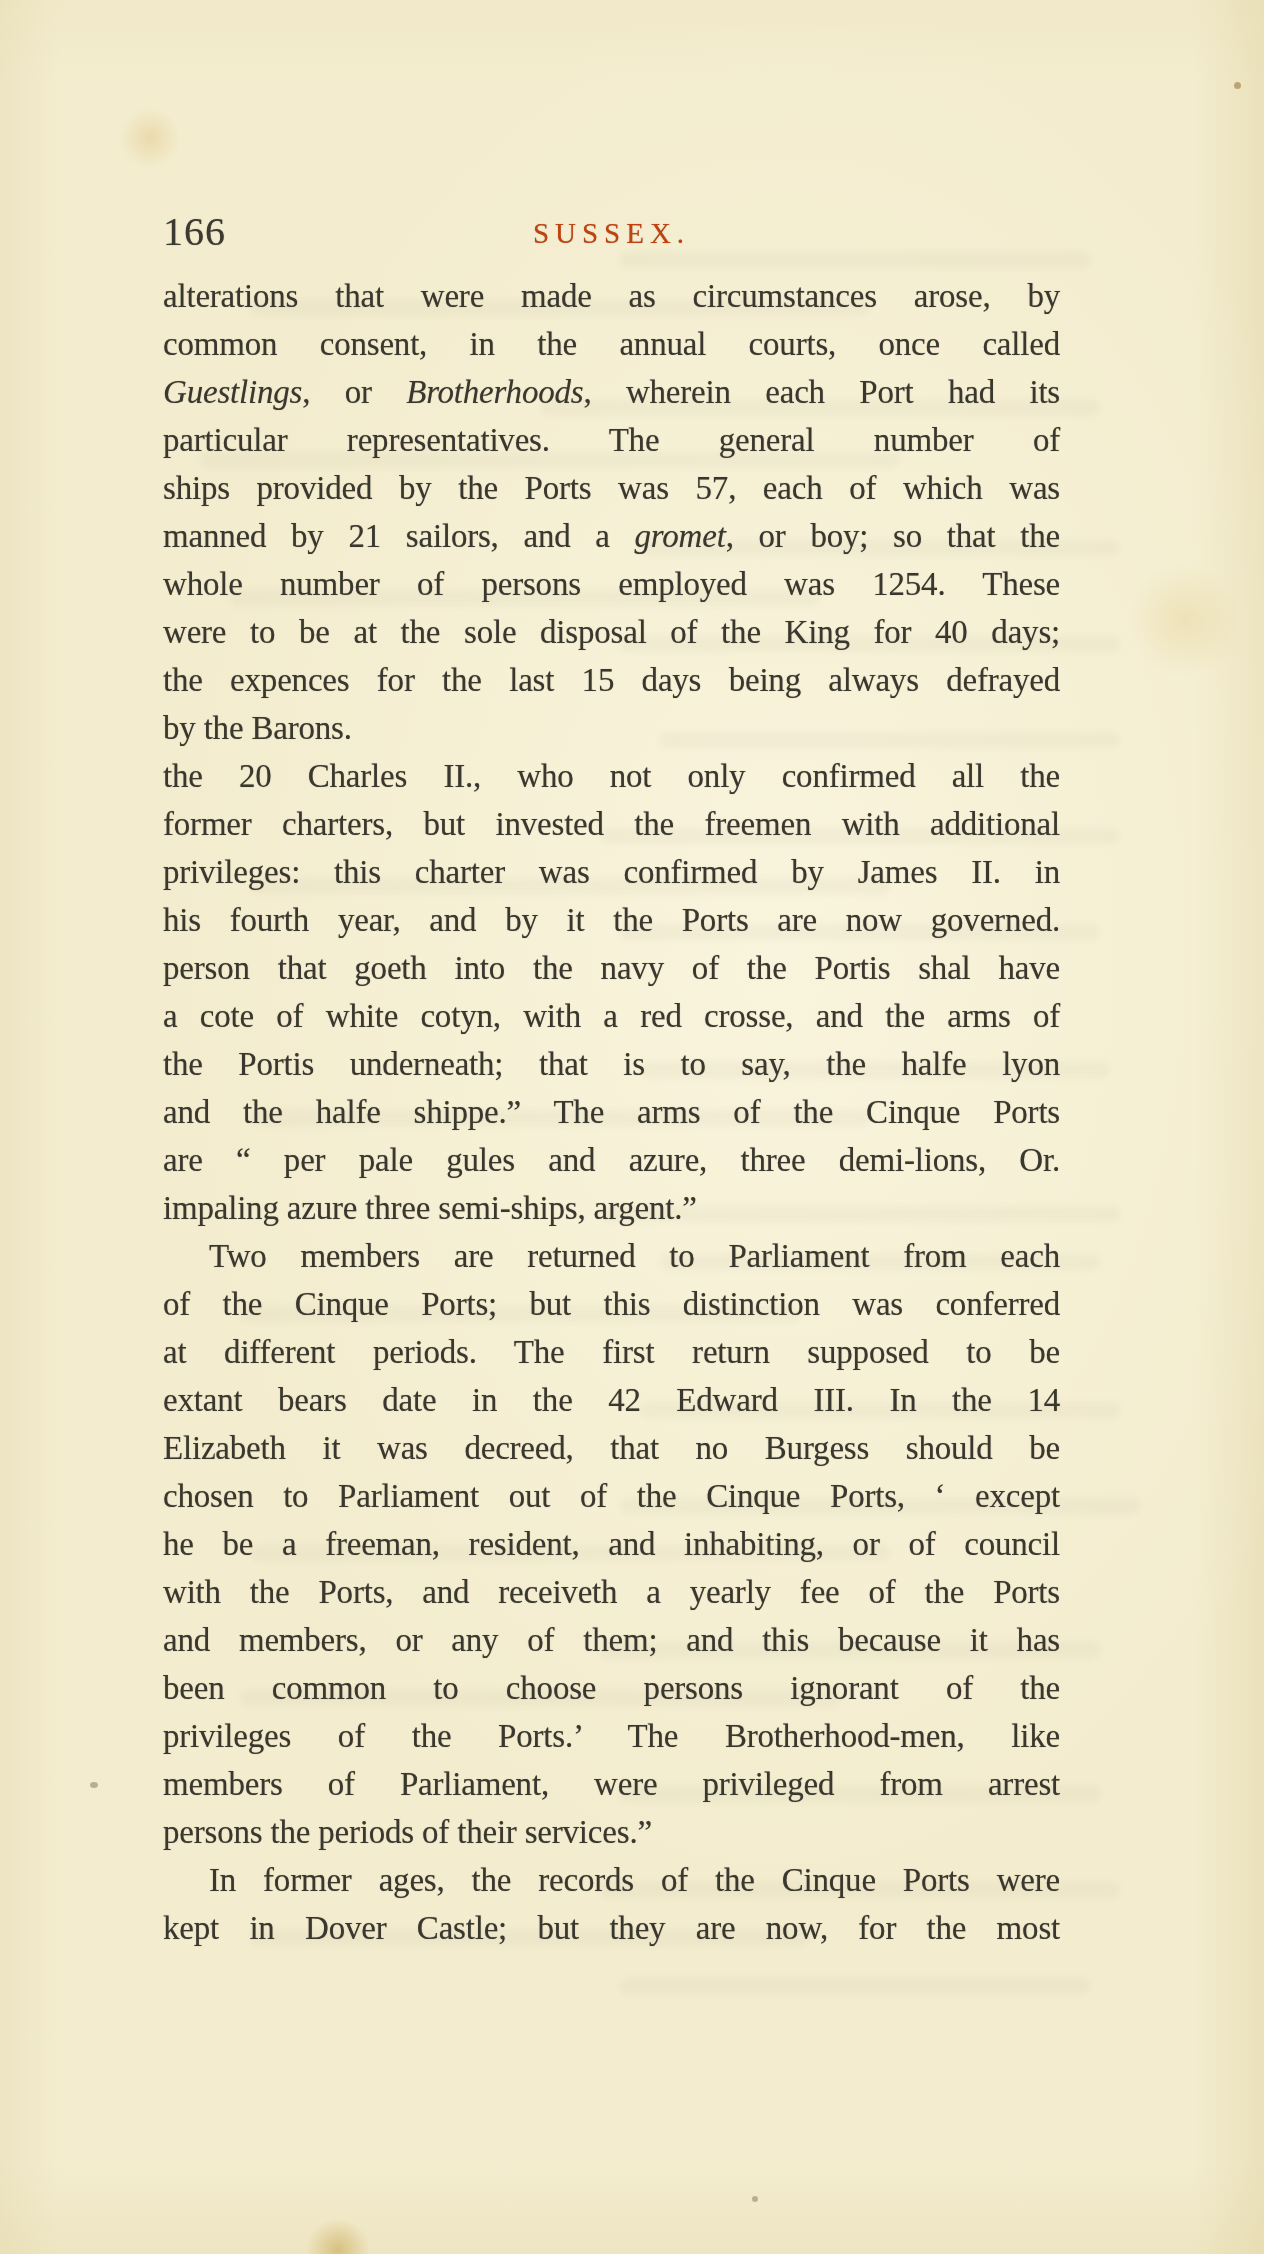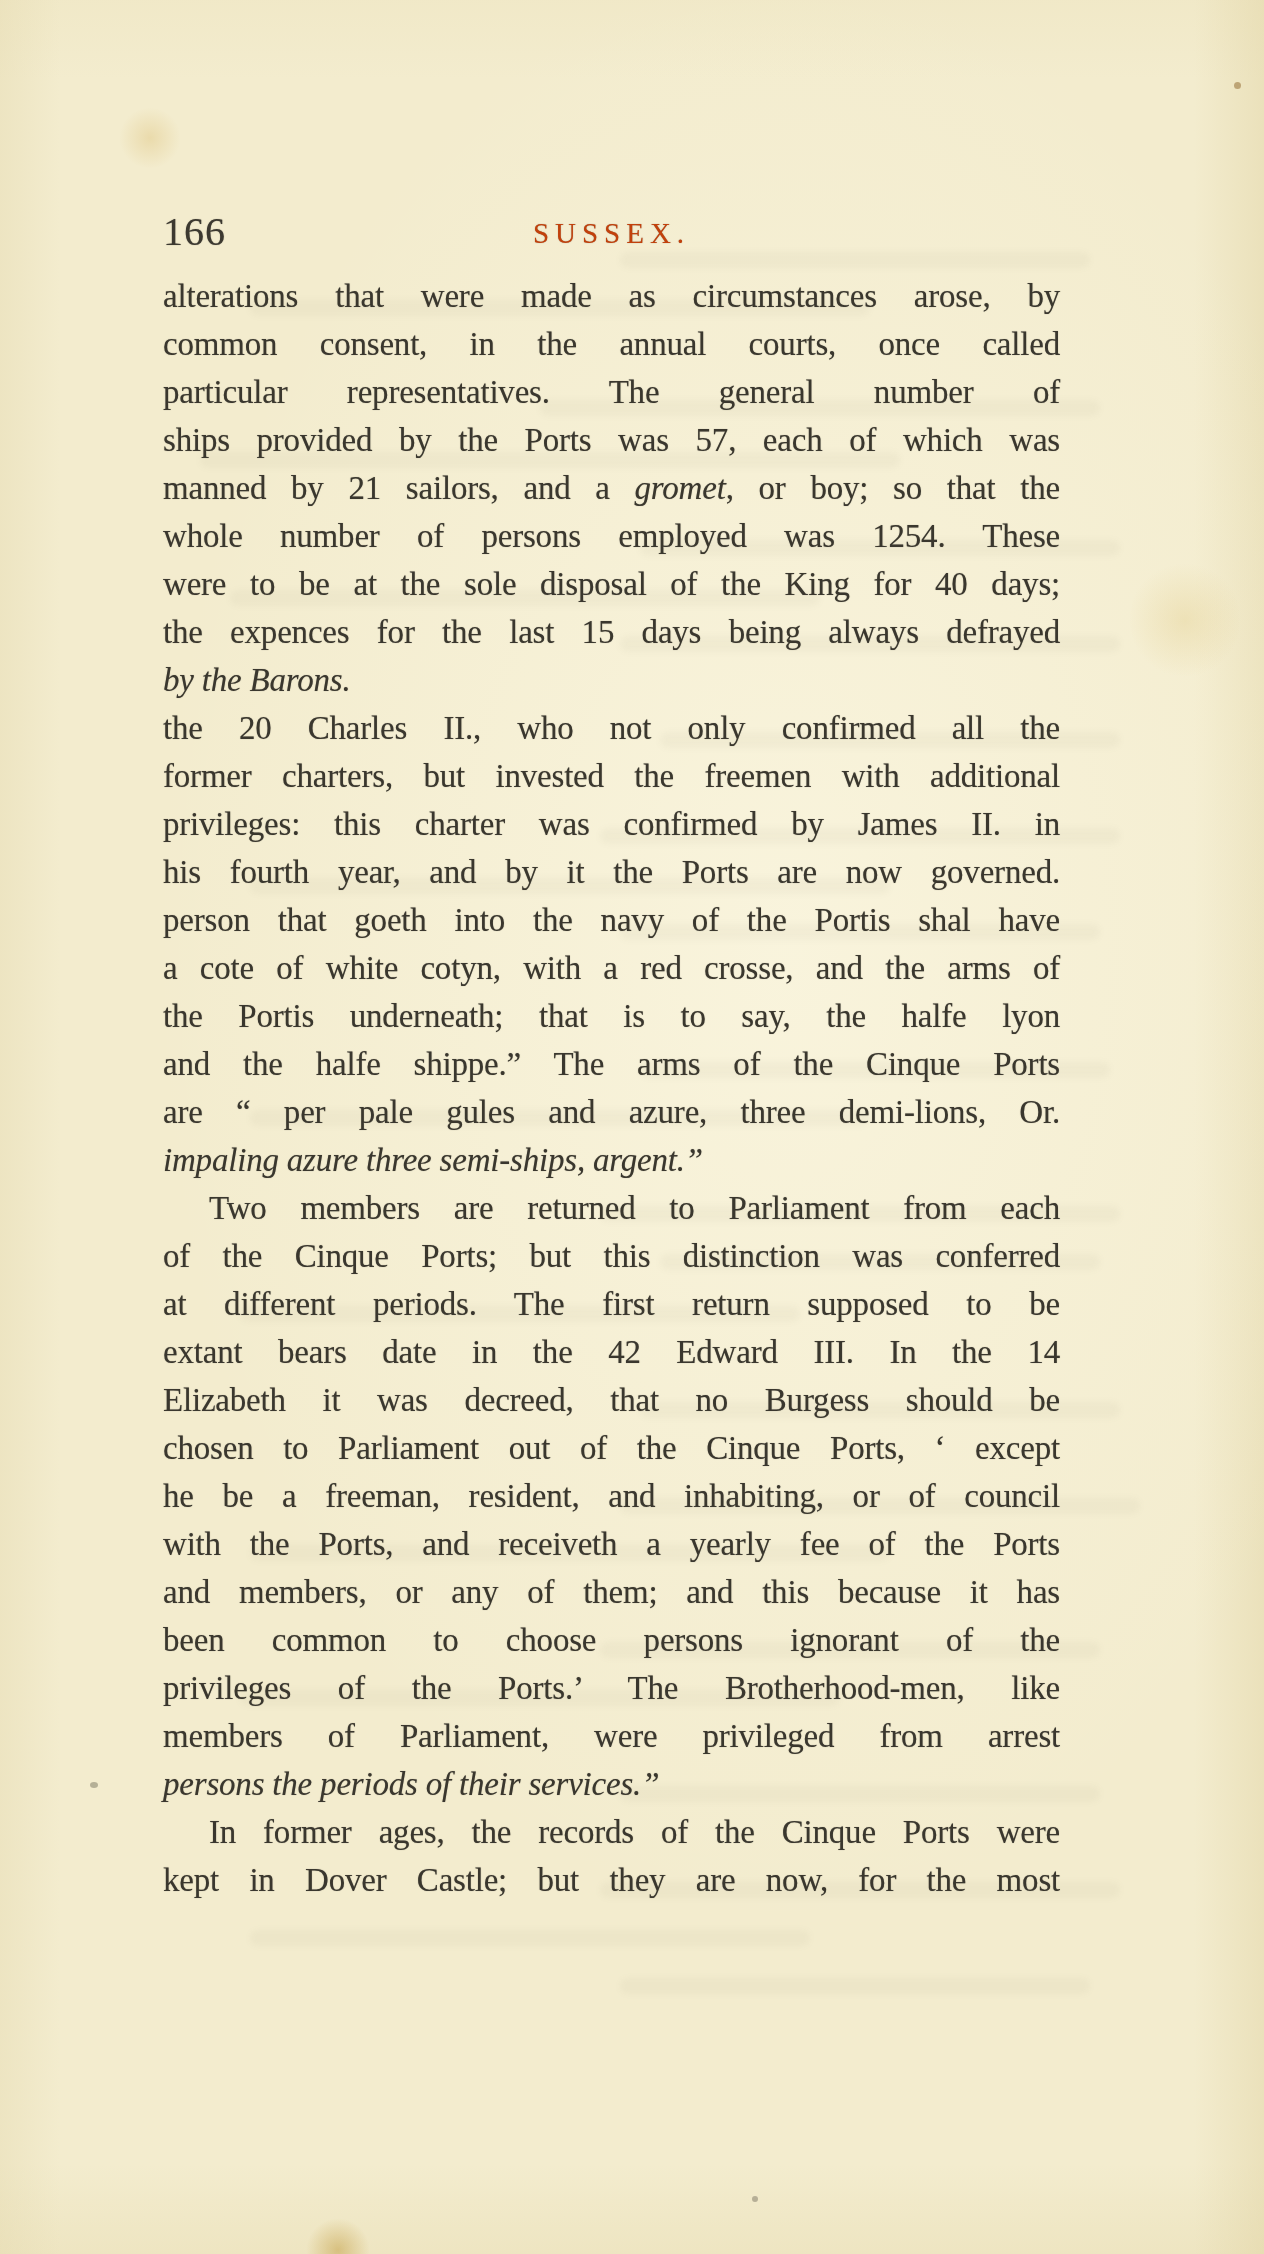--- a/index.html
+++ b/index.html
@@ -37,21 +37,21 @@
   }
   
   .text-column{position:absolute;left:163px;top:272px;width:897px;color:#3a372e;}
   .paragraph{margin:0;}
   .line{
     height:48px;line-height:48px;font-size:33px;
     text-align:justify;text-align-last:justify;
     letter-spacing:-0.2px;white-space:normal;
     text-shadow:0 0 1px rgba(58,55,46,.45);
   }
-  .line.end{text-align-last:left;font-style:italic;}
+  .line.end{text-align-last:left;}
   .line.indent{padding-left:46px;}
   .it{font-style:italic;}
 </style>
 </head>
 <body>
 
 <div class="paper"></div>
 
 <div id="ghost-layer">
     <div class="showthrough" style="left: 620px; top: 252px; width: 470px;"></div>
@@ -90,20 +90,21 @@
 
 <div class="header-row">
   <div class="page-number">166</div>
   <div class="running-header">SUSSEX.</div>
 </div>
 
 <div class="text-column">
     <div class="paragraph">
       <div class="line"><span>alterations that were made as circumstances arose, by</span></div>
       <div class="line"><span>common consent, in the annual courts, once called</span></div>
+      <div class="line"><span class="it">Guestlings</span><span>, or </span><span class="it">Brotherhoods</span><span>, wherein each Port had its</span></div>
       <div class="line"><span>particular representatives. The general number of</span></div>
       <div class="line"><span>ships provided by the Ports was 57, each of which was</span></div>
       <div class="line"><span>manned by 21 sailors, and a </span><span class="it">gromet</span><span>, or boy; so that the</span></div>
       <div class="line"><span>whole number of persons employed was 1254. These</span></div>
       <div class="line"><span>were to be at the sole disposal of the King for 40 days;</span></div>
       <div class="line"><span>the expences for the last 15 days being always defrayed</span></div>
       <div class="line end"><span>by the Barons.</span></div>
     </div>
     <div class="paragraph">
       <div class="line"><span>the 20 Charles II., who not only confirmed all the</span></div>

